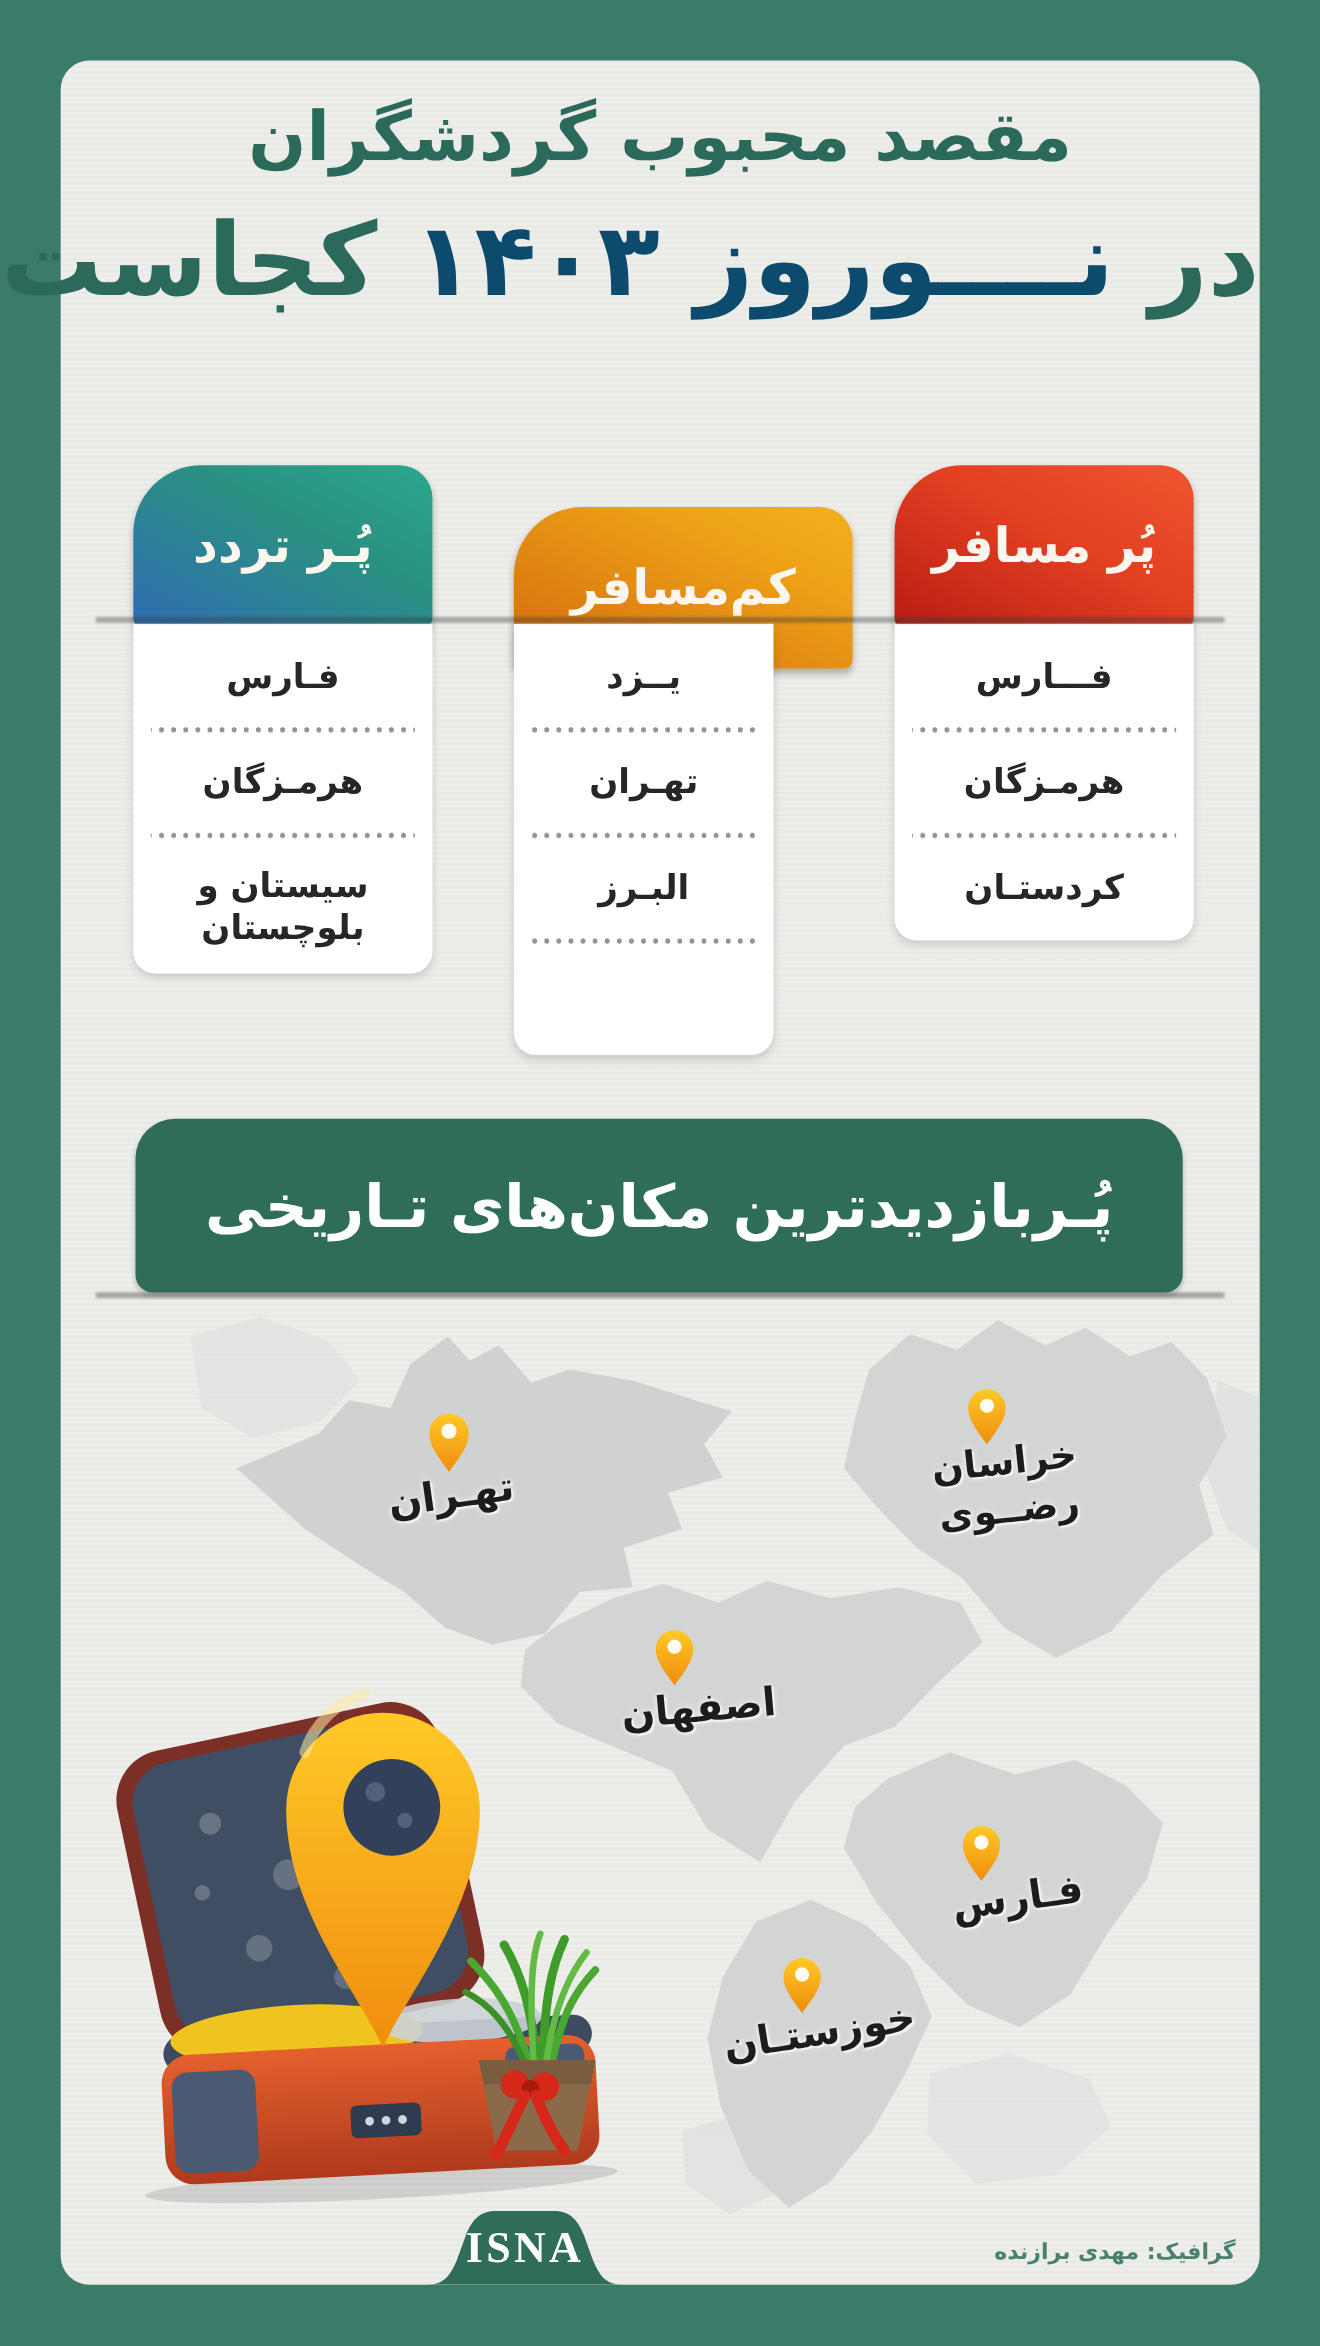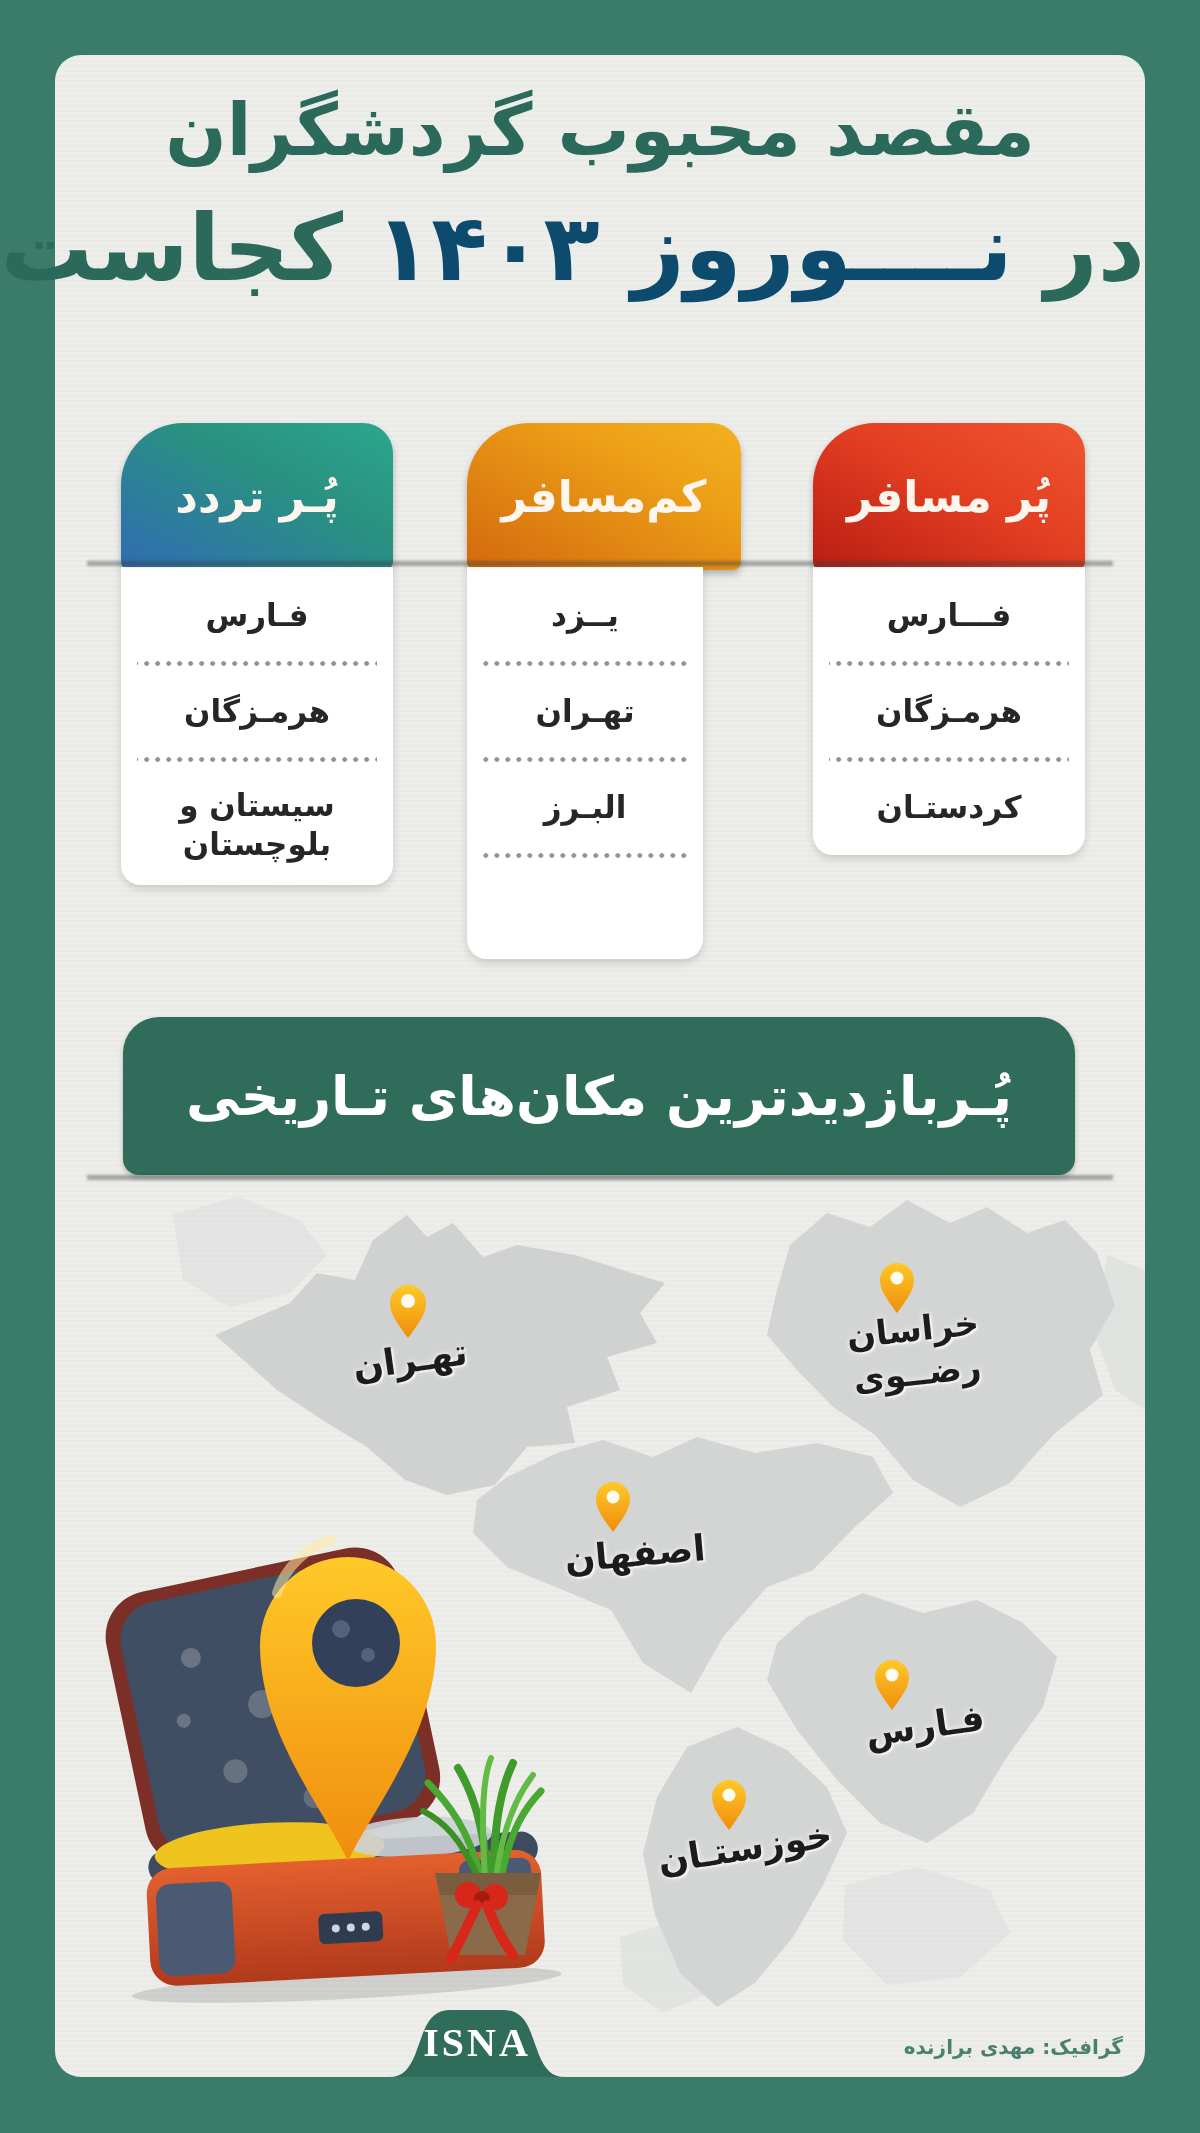--- a/index.html
+++ b/index.html
@@ -15,33 +15,33 @@
   }
   .card::before {
     content:""; position:absolute; inset:0; border-radius:26px; pointer-events:none;
     background-image:
       repeating-linear-gradient(0deg, rgba(0,0,0,.014) 0 2px, rgba(0,0,0,0) 2px 5px),
       repeating-linear-gradient(90deg, rgba(255,255,255,.05) 0 3px, rgba(0,0,0,0) 3px 7px);
   }
   
   .title { position:absolute; left:0; width:100%; top:30px; text-align:center;
            font-weight:bold; color:#2b695b; }
-  .title-l1 { font-size:72px; line-height:1.25; white-space:nowrap; }
+  .title-l1 { font-size:62px; line-height:1.25; white-space:nowrap; }
   .title-l2 { font-size:92px; line-height:1.25; margin-top:16px; white-space:nowrap; }
   .red-text { color:#0c4a6e;text-align:right; }
   
   .tab {
     position:absolute; top:368px; height:147px;
     border-radius:62px 30px 8px 8px;
     display:flex; align-items:center; justify-content:center;
     color:#fdf6ee; font-size:44px; font-weight:bold; white-space:nowrap;
     box-shadow:0 4px 6px rgba(40,40,40,.3);
   }
   .tab-red    { left:758px; width:272px; background:linear-gradient(to top right, #b81d13, #e33f22 55%, #ef5530); }
-  .tab-orange { left:412px; width:274px; background:linear-gradient(to top right, #d4680d, #eda118 70%, #f3b01f); }
+  .tab-orange { left:412px; width:308px; background:linear-gradient(to top right, #d4680d, #eda118 70%, #f3b01f);margin-top:38px; }
   .tab-teal   { left:66px;  width:272px; background:linear-gradient(to top right, #2f6cb3, #2a9181 60%, #2aa78d); }
   .plist {
     position:absolute; top:512px; background:#ffffff;
     border-radius:0 0 20px 20px; box-shadow:0 4px 8px rgba(0,0,0,.14);
     padding-top:3px;
   }
   .plist-red    { left:758px; width:272px; height:285px; }
   .plist-orange { left:412px; width:236px; height:389px; }
   .plist-teal   { left:66px;  width:272px; height:315px; }
   .row { height:91px; display:flex; align-items:center; justify-content:center;

